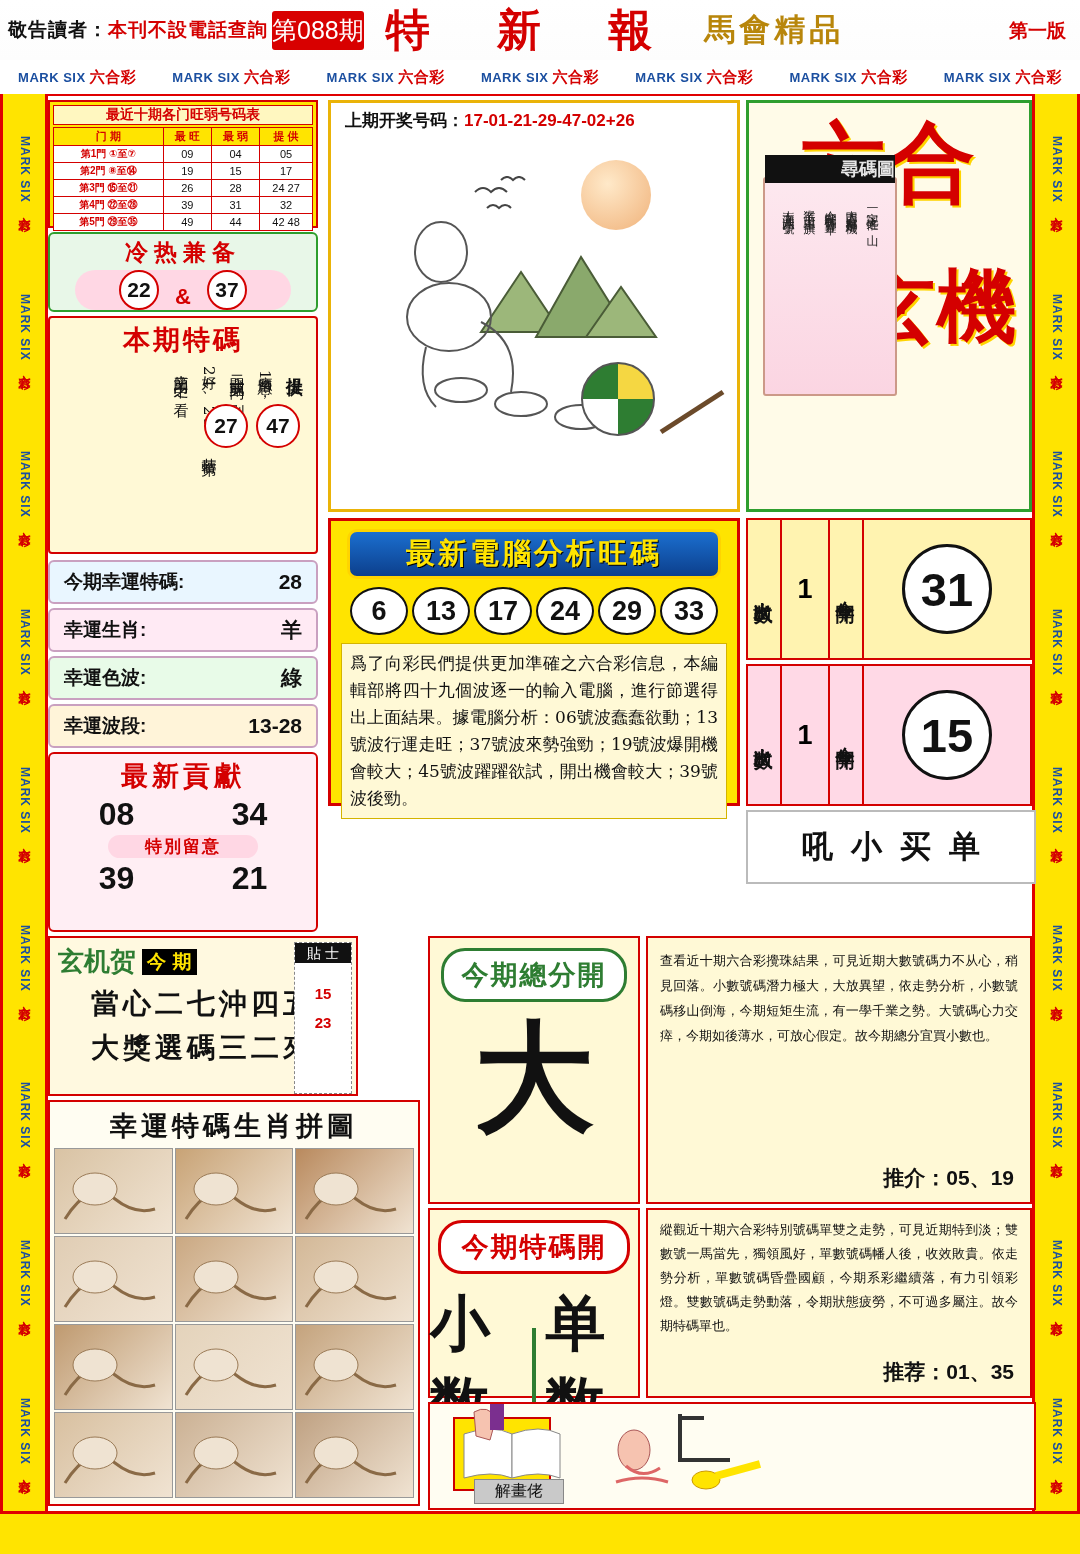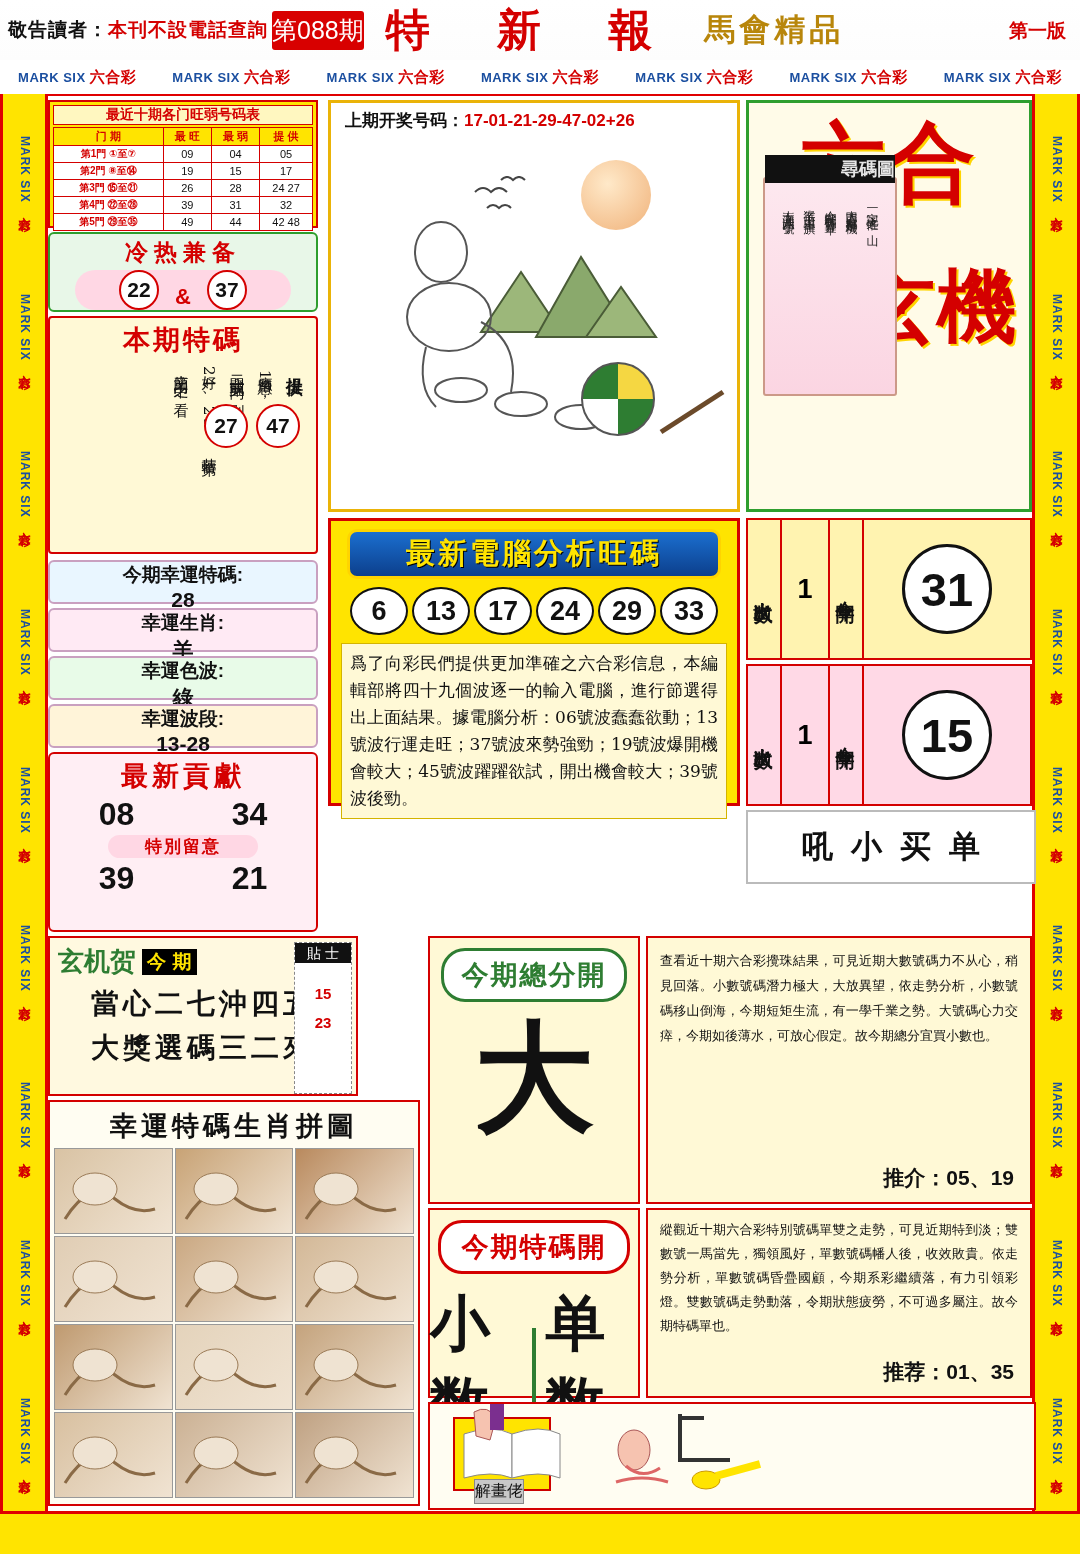--- a/index.html
+++ b/index.html
@@ -93,21 +93,21 @@
   
   .tema{left:2px;top:218px;width:270px;height:238px;background:#fff9d6;border:2px solid #d40000;border-radius:4px;}
   .tema h3{margin:4px 0 0;text-align:center;font-size:27px;color:#d40000;font-family:"DejaVu Serif",serif;letter-spacing:3px;}
   .tema .vwrap{display:flex;flex-direction:row-reverse;justify-content:flex-start;gap:8px;padding:6px 10px 0 10px;height:176px;box-sizing:border-box;}
   .tema .v{writing-mode:vertical-rl;font-size:15px;line-height:20px;color:#111;letter-spacing:2px;font-family:"DejaVu Serif",serif;}
   .tema .prov{writing-mode:vertical-rl;font-size:17px;color:#111;font-weight:bold;letter-spacing:3px;}
   .tema .nums{position:absolute;right:16px;top:86px;display:flex;gap:8px;}
   .tema .nums .circnum{width:40px;height:40px;font-size:21px;}
 
   
-  .lrow{left:2px;width:270px;height:44px;border:2px solid #c9a0c0;border-radius:6px;display:flex;align-items:center;justify-content:space-between;padding:0 14px;box-sizing:border-box;font-size:20px;font-weight:bold;color:#111;flex-direction:column;}
+  .lrow{left:2px;width:270px;height:44px;border:2px solid #c9a0c0;border-radius:6px;display:flex;align-items:center;justify-content:space-between;padding:0 14px;box-sizing:border-box;font-size:20px;font-weight:bold;color:#111;}
   .lrow .lab{font-size:19px;}
   .lrow .val{font-size:21px;}
   .l1{top:462px;background:#e9f6ff;}
   .l2{top:510px;background:#ffeaf4;}
   .l3{top:558px;background:#e8fbe8;}
   .l4{top:606px;background:#fff4d9;}
 
   
   .contrib{left:2px;top:654px;width:270px;height:180px;background:#ffeef4;border:2px solid #d40000;border-radius:6px;overflow:hidden;}
   .contrib h3{margin:4px 0 0;text-align:center;font-size:27px;color:#d40000;font-family:"DejaVu Serif",serif;letter-spacing:4px;}
@@ -179,21 +179,21 @@
 
   .tema2{left:382px;top:1110px;width:212px;height:190px;background:#fff9d6;border:2px solid #d40000;}
   .tema2 .cap{margin:10px auto 0;width:186px;height:48px;border-radius:24px;background:#fff;border:3px solid #d40000;display:flex;align-items:center;justify-content:center;font-size:27px;font-weight:bold;color:#d40000;font-family:"DejaVu Serif",serif;letter-spacing:2px;}
   .tema2 .two{display:flex;justify-content:center;align-items:center;gap:10px;margin-top:10px;}
   .tema2 .two .w{font-size:60px;font-weight:bold;color:#111;font-family:"DejaVu Serif",serif;}
   .tema2 .two .bar{width:4px;height:74px;background:#2e7d32;}
   .tema2text{left:600px;top:1110px;width:386px;height:190px;background:#fff9d6;border:2px solid #d40000;}
   .tema2text p{font-size:13px;line-height:24px;color:#111;margin:8px 12px;font-family:"DejaVu Serif",serif;text-align:justify;}
 
   .bottomimg{left:382px;top:1304px;width:604px;height:104px;background:#fffdf2;border:2px solid #d40000;position:absolute;overflow:hidden;}
-  .bi-label{position:absolute;left:44px;bottom:4px;background:#c9c9c9;color:#111;font-size:16px;padding:1px 0;border:1px solid #888;}
+  .bi-label{position:absolute;left:44px;bottom:4px;background:#c9c9c9;color:#111;font-size:16px;padding:1px 20px;border:1px solid #888;}
 </style>
 </head>
 <body>
 
 <div class="page">
 
   <div class="header">
     <div class="hdr-notice">
       <span>敬告讀者：</span><span class="red">本刊不設電話查詢</span>
     </div>

